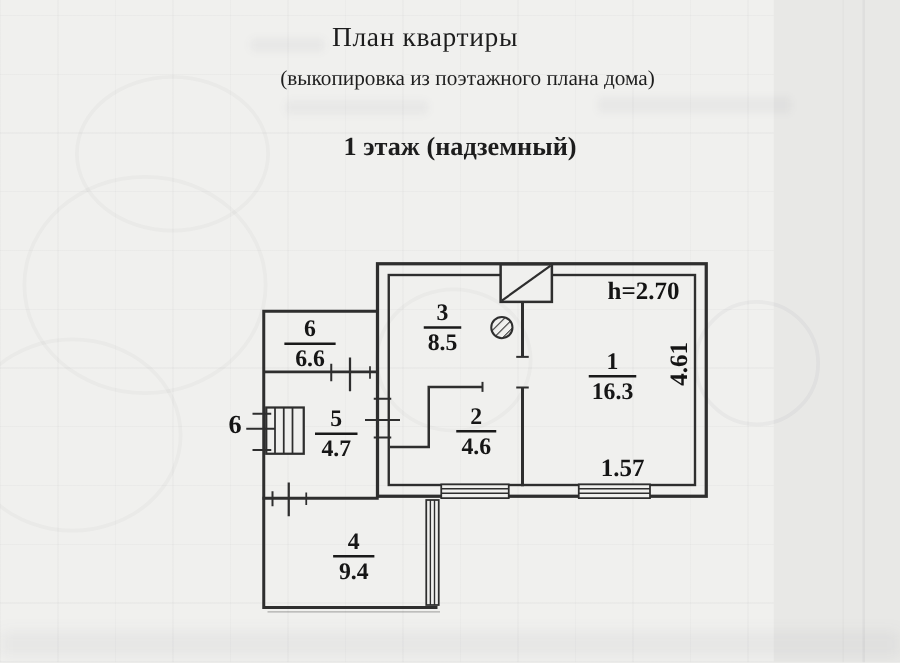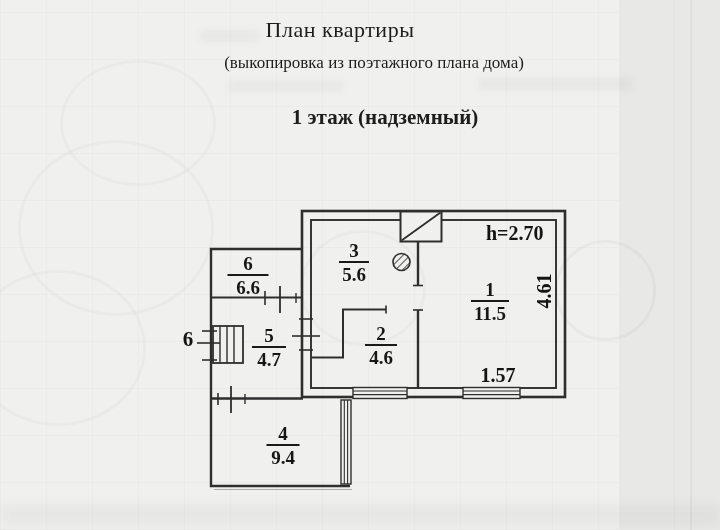--- a/index.html
+++ b/index.html
@@ -44,21 +44,21 @@
   <div class="artifact smudge" style="left:228px;top:80px;width:115px;height:12px;"></div>
   <div class="artifact smudge" style="left:478px;top:77px;width:155px;height:14px;"></div>
   <div class="artifact smudge" style="left:200px;top:30px;width:60px;height:12px;"></div>
   <div class="artifact scanline" style="left:690px;top:0;width:2px;height:530px;"></div>
   <div class="artifact scanline" style="left:674px;top:0;width:1px;height:530px;opacity:0.6;"></div>
   <div class="artifact smudge" style="left:0px;top:505px;width:720px;height:20px;filter:blur(6px);background:rgba(60,60,70,0.05);"></div>
 
   <div class="headings">
     <div class="title" style="left:340px;top:17px;">План квартиры</div>
     <div class="subtitle" style="left:361px;top:53px;">(выкопировка из поэтажного плана дома)</div>
-    <div class="floor" style="left:385px;top:105px;">1 этаж (надземный)</div>
+    <div class="floor" style="left:368px;top:105px;">1 этаж (надземный)</div>
   </div>
 
   <svg width="720" height="530" viewBox="0 0 720 530">
     <defs>
       <pattern id="hatch45" patternUnits="userSpaceOnUse" width="5" height="5" patternTransform="rotate(45)">
         <line x1="0" y1="0" x2="0" y2="5" stroke="#2e2e2e" stroke-width="1.7"></line>
       </pattern>
     </defs>
 
     <g stroke="#2e2e2e" fill="none">
@@ -125,33 +125,33 @@
 
       <line x1="202" y1="331" x2="217" y2="331" stroke-width="1.6"></line>
       <line x1="197" y1="343" x2="220" y2="343" stroke-width="1.6"></line>
       <line x1="202" y1="360" x2="217" y2="360" stroke-width="1.6"></line>
     </g>
   </svg>
 
   <div class="room-label" style="left:490px;top:280px;">
     <div>1</div>
     <div class="bar" style="width:38px;"></div>
-    <div>11.5</div>
+    <div>16.3</div>
   </div>
 
   <div class="room-label" style="left:381px;top:324px;">
     <div>2</div>
     <div class="bar" style="width:32px;"></div>
     <div>4.6</div>
   </div>
 
   <div class="room-label" style="left:354px;top:241px;">
     <div>3</div>
     <div class="bar" style="width:30px;"></div>
-    <div>5.6</div>
+    <div>8.5</div>
   </div>
 
   <div class="room-label" style="left:283px;top:424px;">
     <div>4</div>
     <div class="bar" style="width:33px;"></div>
     <div>9.4</div>
   </div>
 
   <div class="room-label" style="left:269px;top:326px;">
     <div>5</div>

